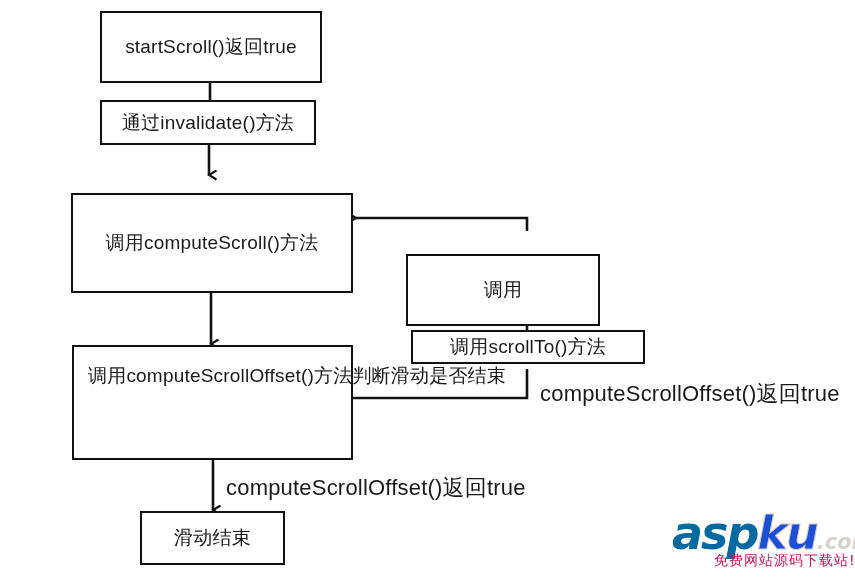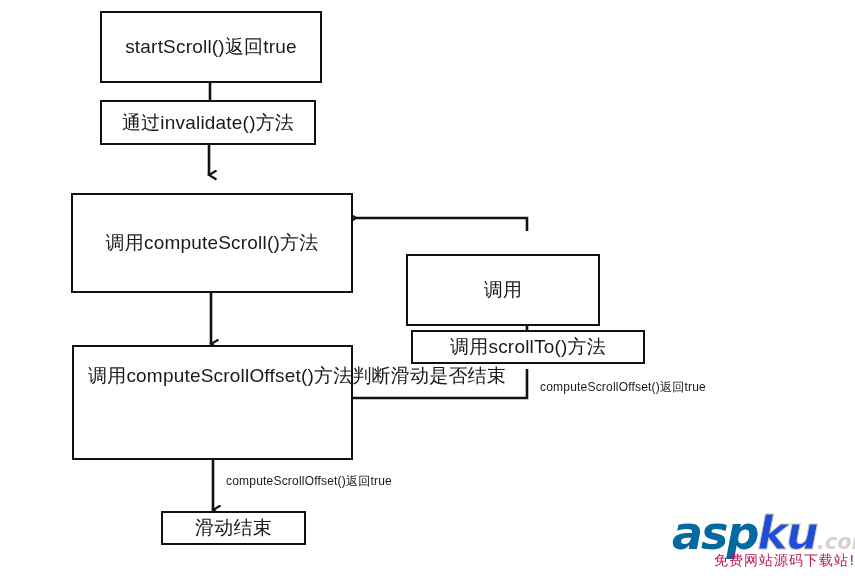--- a/index.html
+++ b/index.html
@@ -32,21 +32,21 @@
   }
   .node.left-text {
     align-items: flex-start;
     padding-left: 14px;
   }
   .node .line {
     display: block;
   }
   .edge-label {
     position: absolute;
-    font-size: 12px;
+    font-size: 22px;
     color: #1a1a1a;
     white-space: nowrap;
     letter-spacing: 0.2px;
   }
   svg.wires {
     position: absolute;
     left: 0;
     top: 0;
     width: 855px;
     height: 579px;
@@ -145,21 +145,21 @@
 
   <div class="node" style="left:411px; top:330px; width:234px; height:34px;">
     <span class="line">调用scrollTo()方法</span>
   </div>
 
   <div class="node left-text" style="left:72px; top:345px; width:281px; height:115px; justify-content:flex-start; padding-top:14px;">
     <span class="line">调用computeScrollOffset()</span>
     <span class="line">方法判断滑动是否结束</span>
   </div>
 
-  <div class="node" style="left:140px; top:511px; width:145px; height:34px;margin-left:21px;">
+  <div class="node" style="left:140px; top:511px; width:145px; height:54px;">
     <span class="line">滑动结束</span>
   </div>
 
   <div class="edge-label" style="left:540px; top:379px;">computeScrollOffset()返回true</div>
 
   <div class="edge-label" style="left:226px; top:473px;">computeScrollOffset()返回true</div>
 
   <div class="wm">
     <div class="wm-main"><span class="wm-asp">asp</span><span class="wm-ku">ku</span><span class="wm-com">.com</span></div>
     <div class="wm-sub">免费网站源码下载站!</div>

